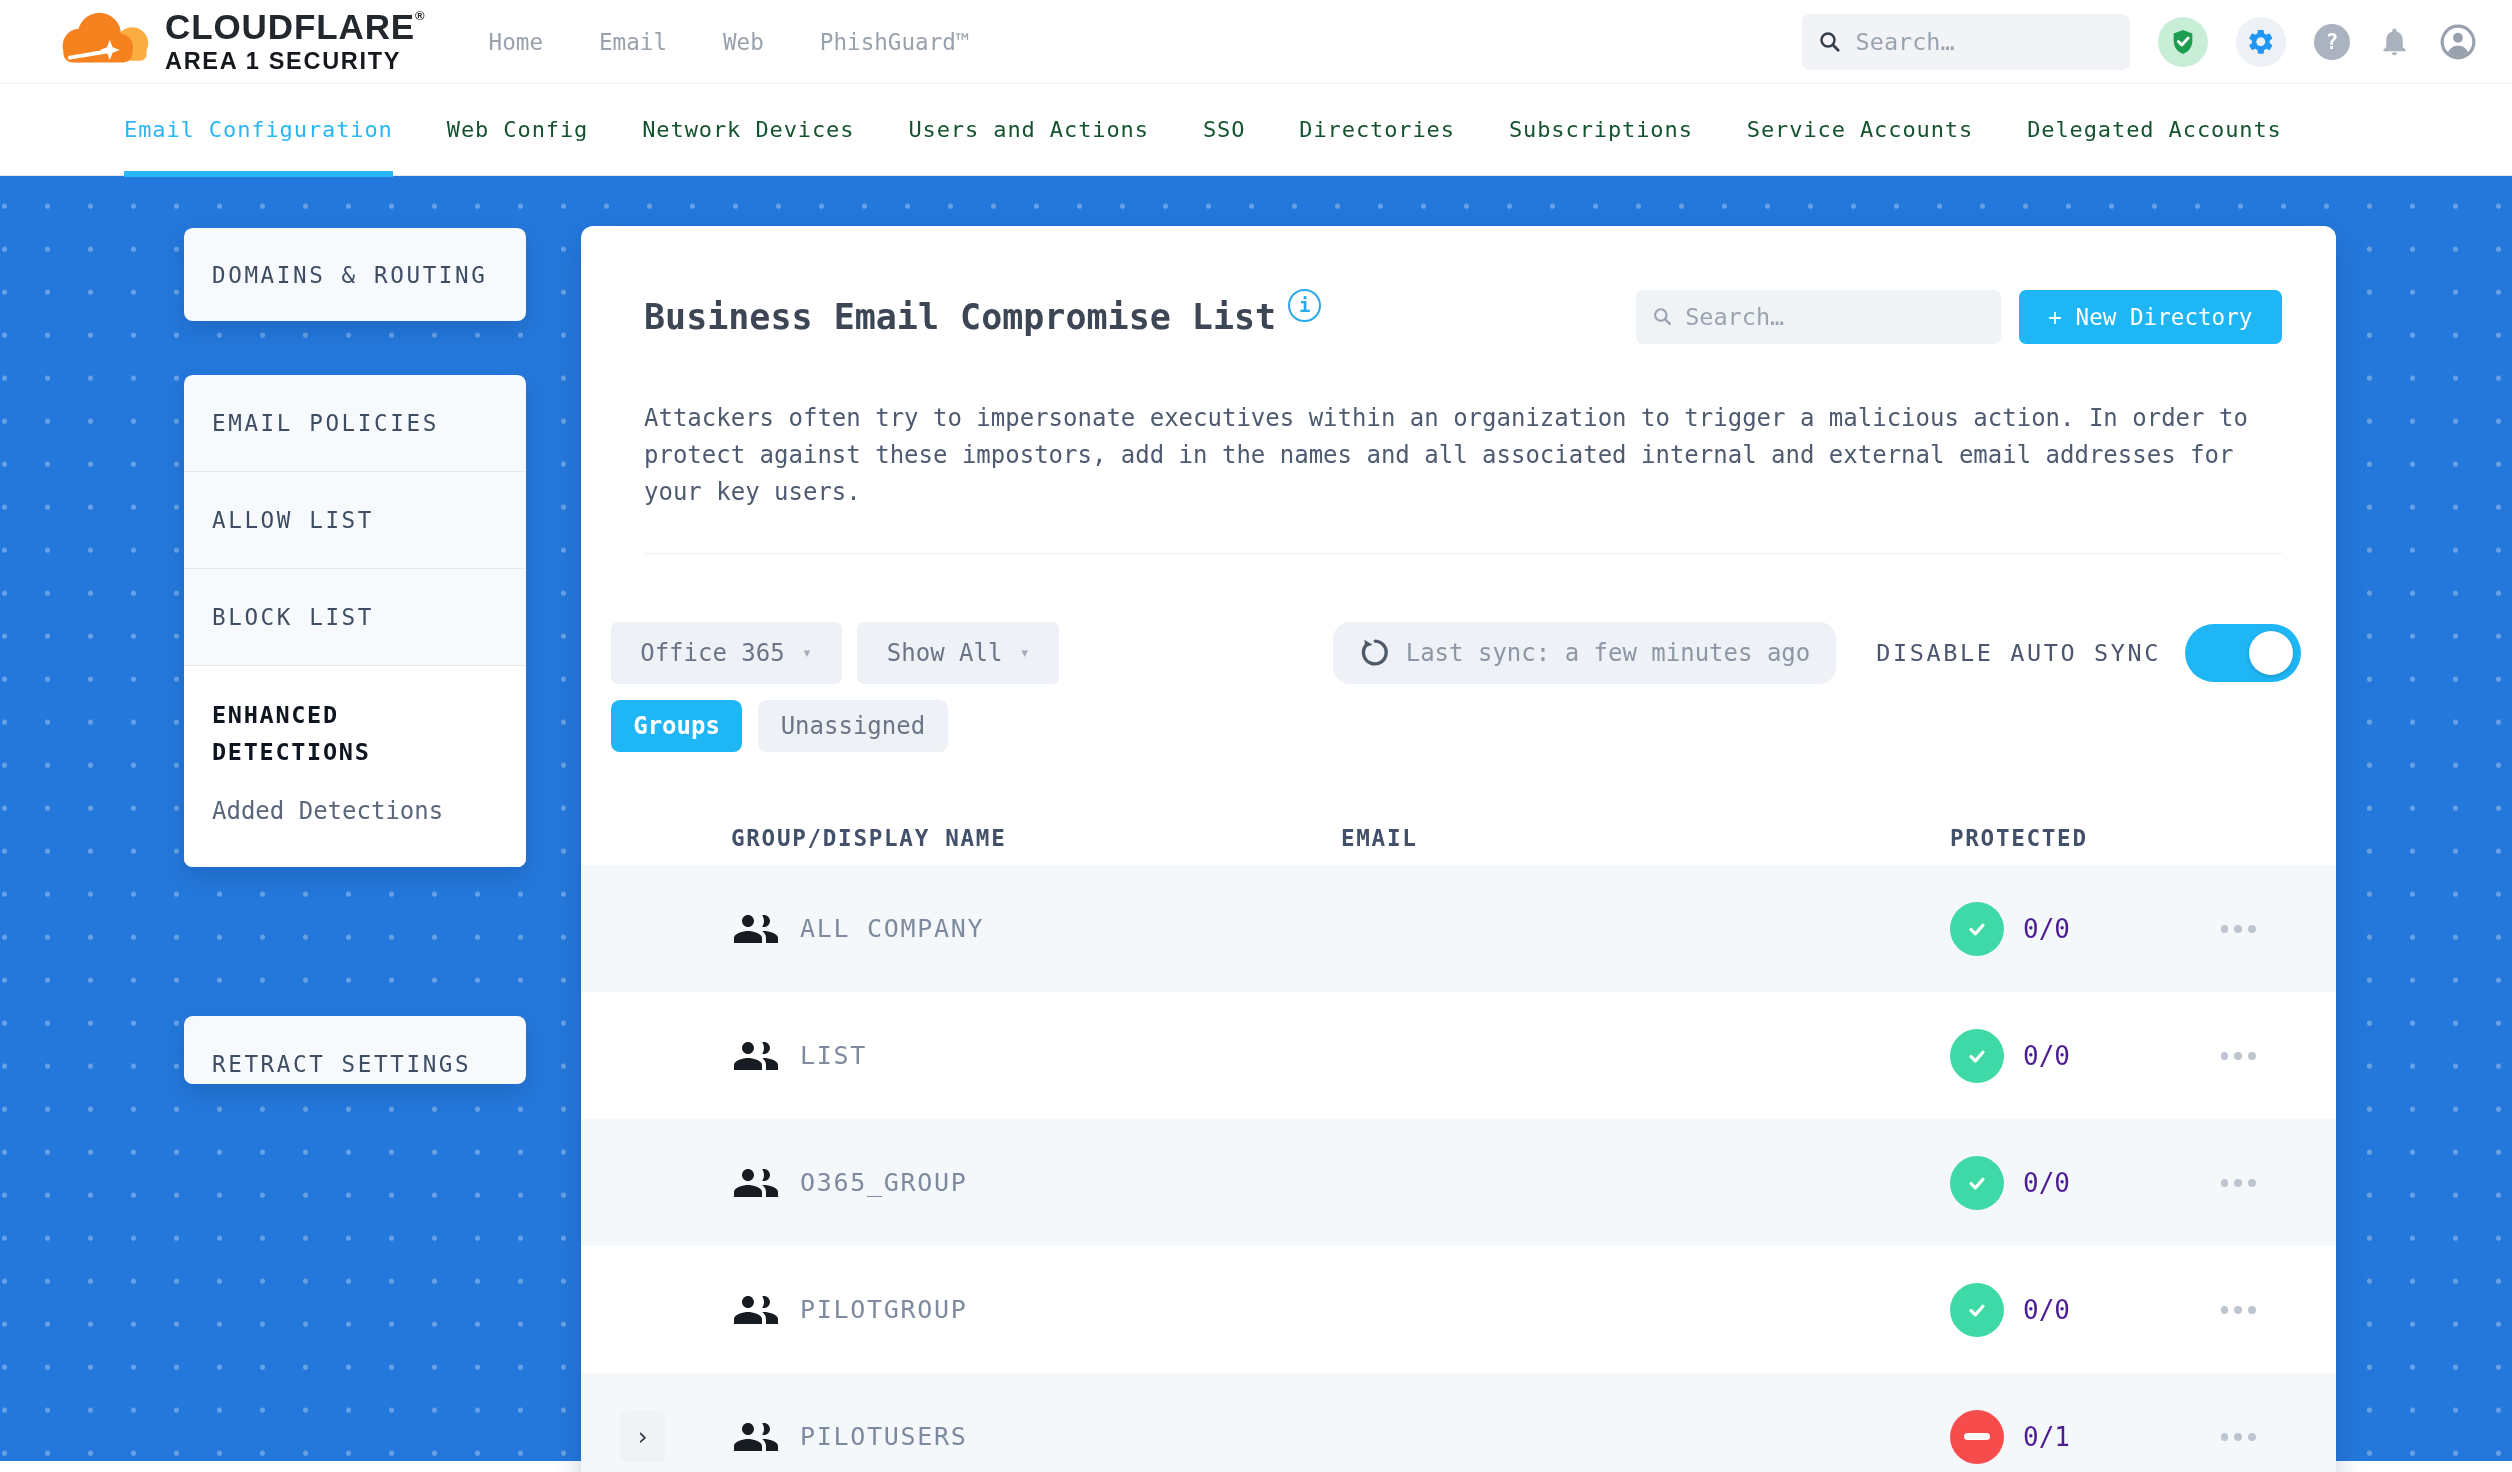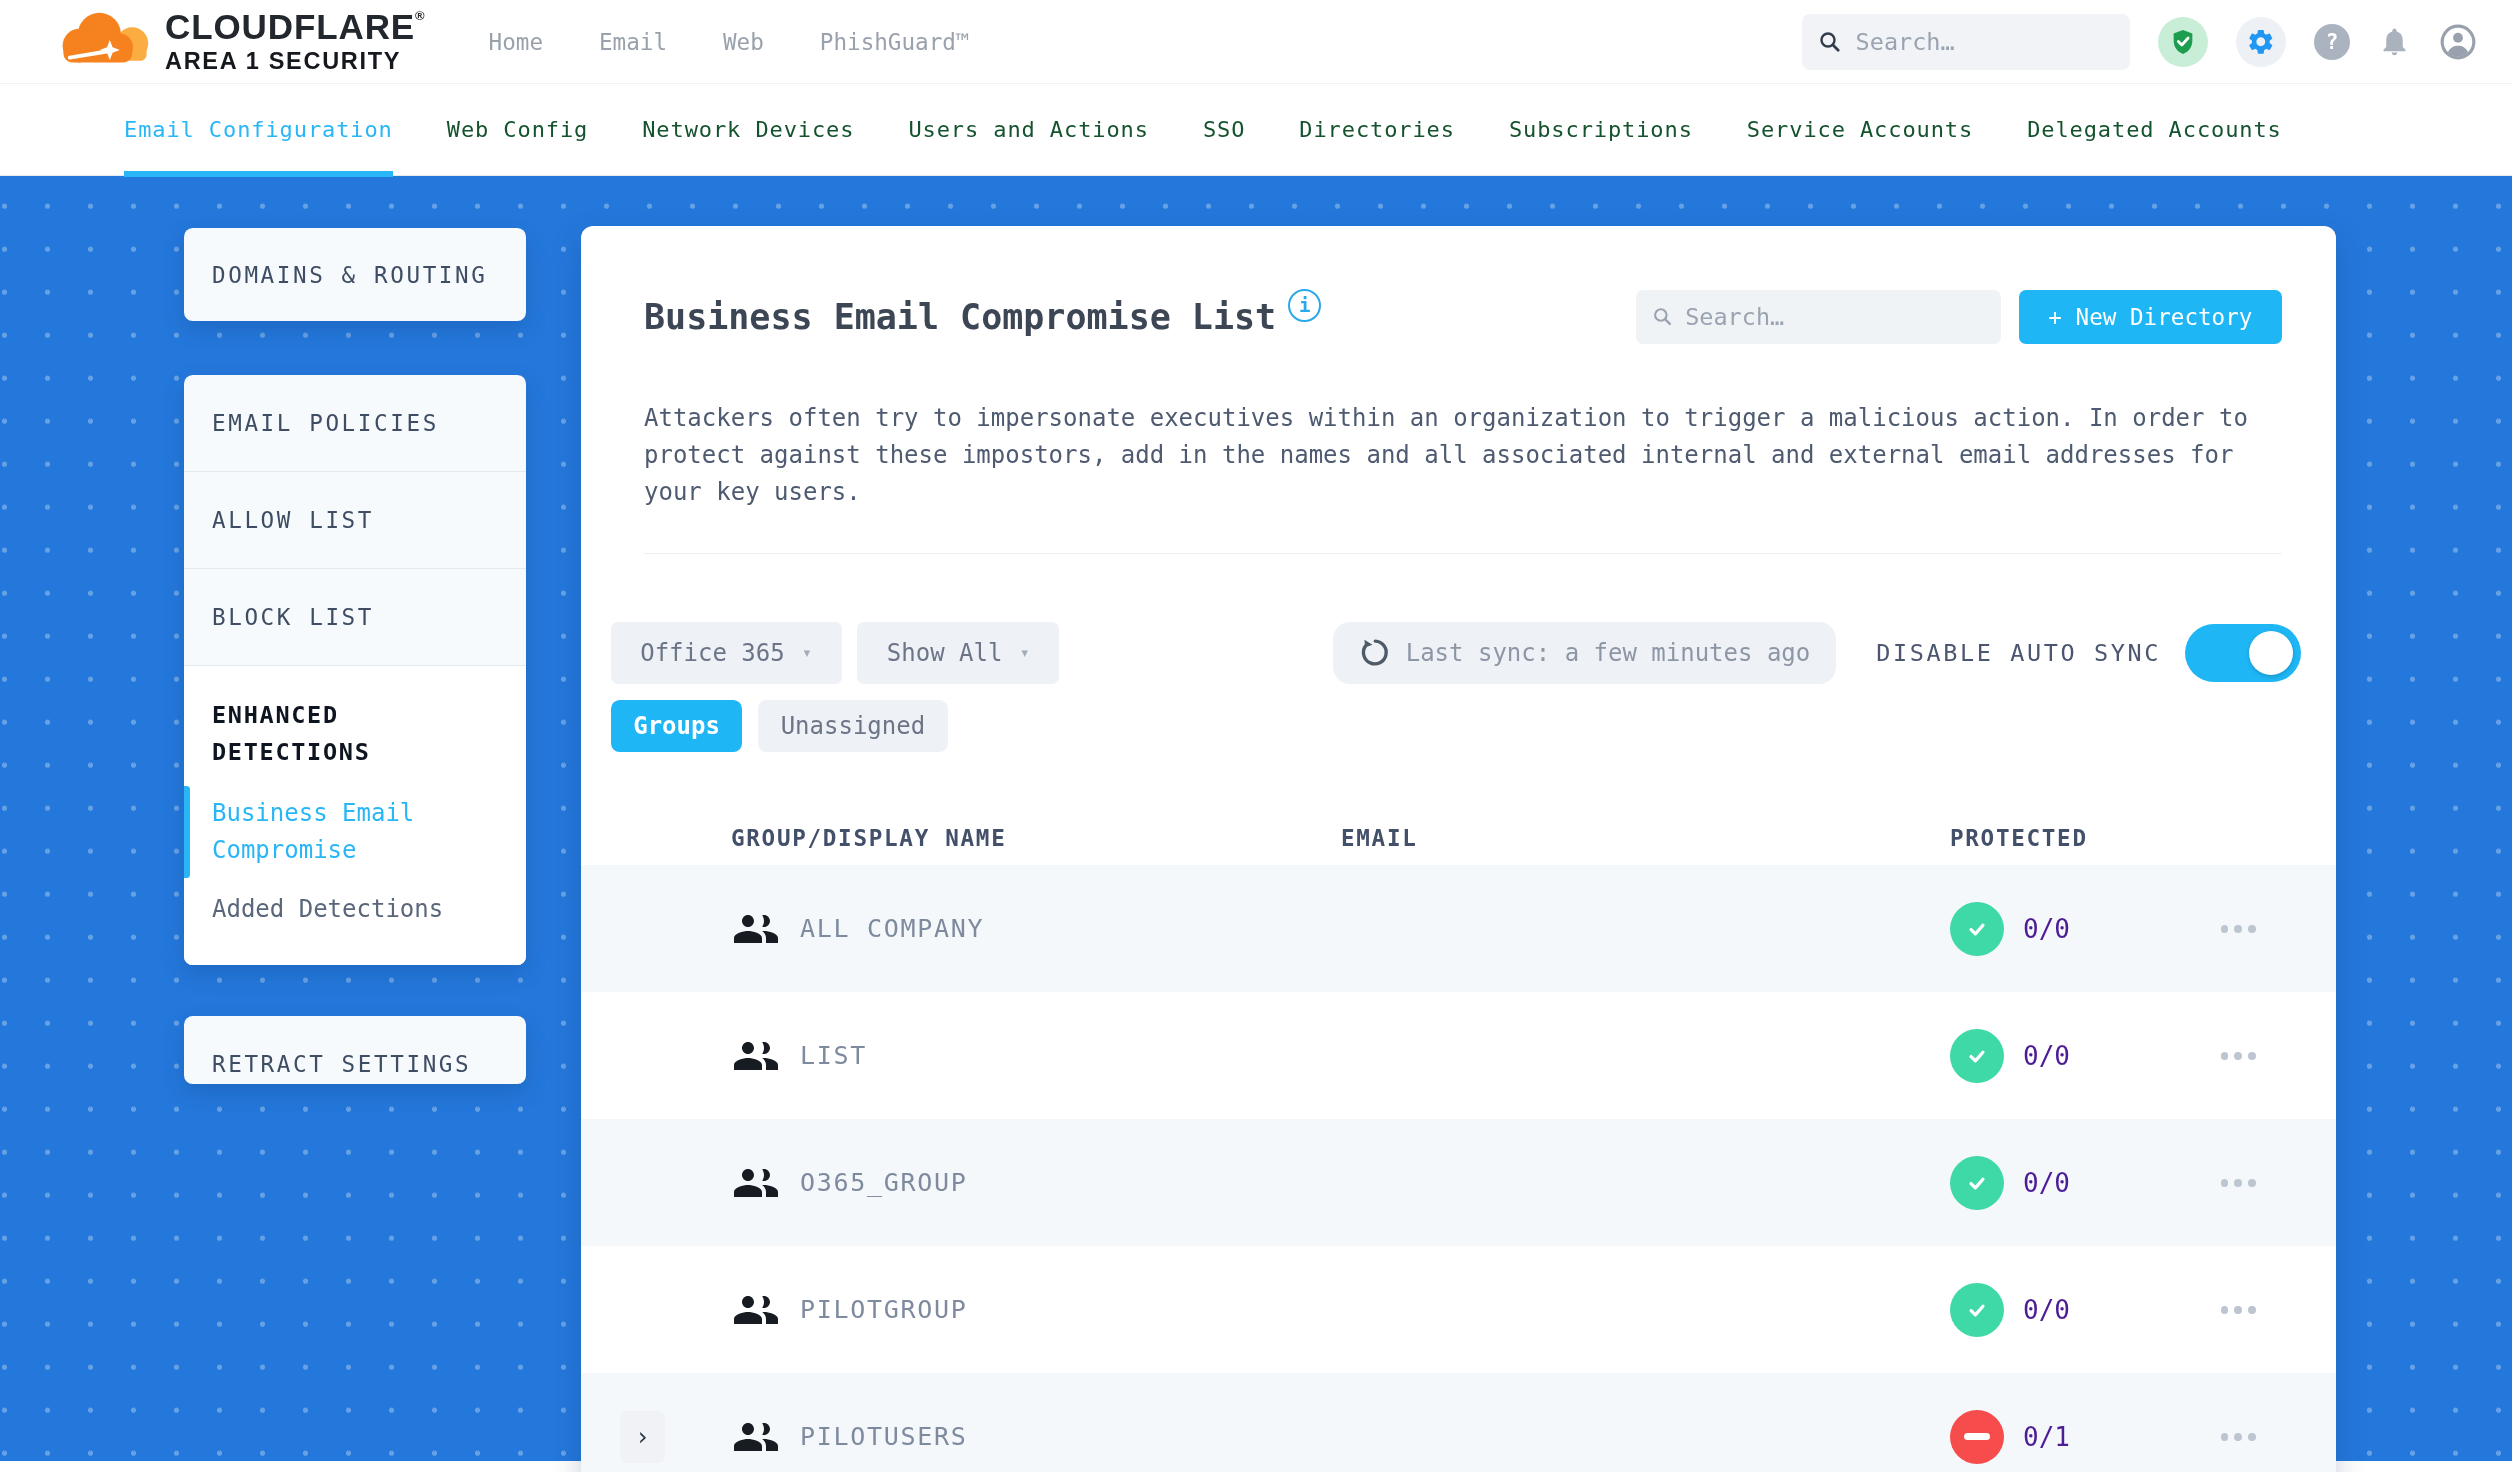--- a/index.html
+++ b/index.html
@@ -194,24 +194,20 @@
 
       <div class="side-card card-policies">
         <div class="side-item">EMAIL POLICIES</div>
         <div class="side-sep"></div>
         <div class="side-item">ALLOW LIST</div>
         <div class="side-sep"></div>
         <div class="side-item">BLOCK LIST</div>
         <div class="side-sep"></div>
         <div class="enhanced">
           <div class="enhanced-title">ENHANCED DETECTIONS</div>
-          <div class="bec-link">
-            <span class="bec-bar"></span>
-            <span>Business Email Compromise</span>
-          </div>
           <div class="added-link">Added Detections</div>
         </div>
       </div>
 
       <div class="side-card card-retract">
         <div class="side-item" style="height:95px">RETRACT SETTINGS</div>
       </div>
     </aside>
 
     <section class="content-card">

